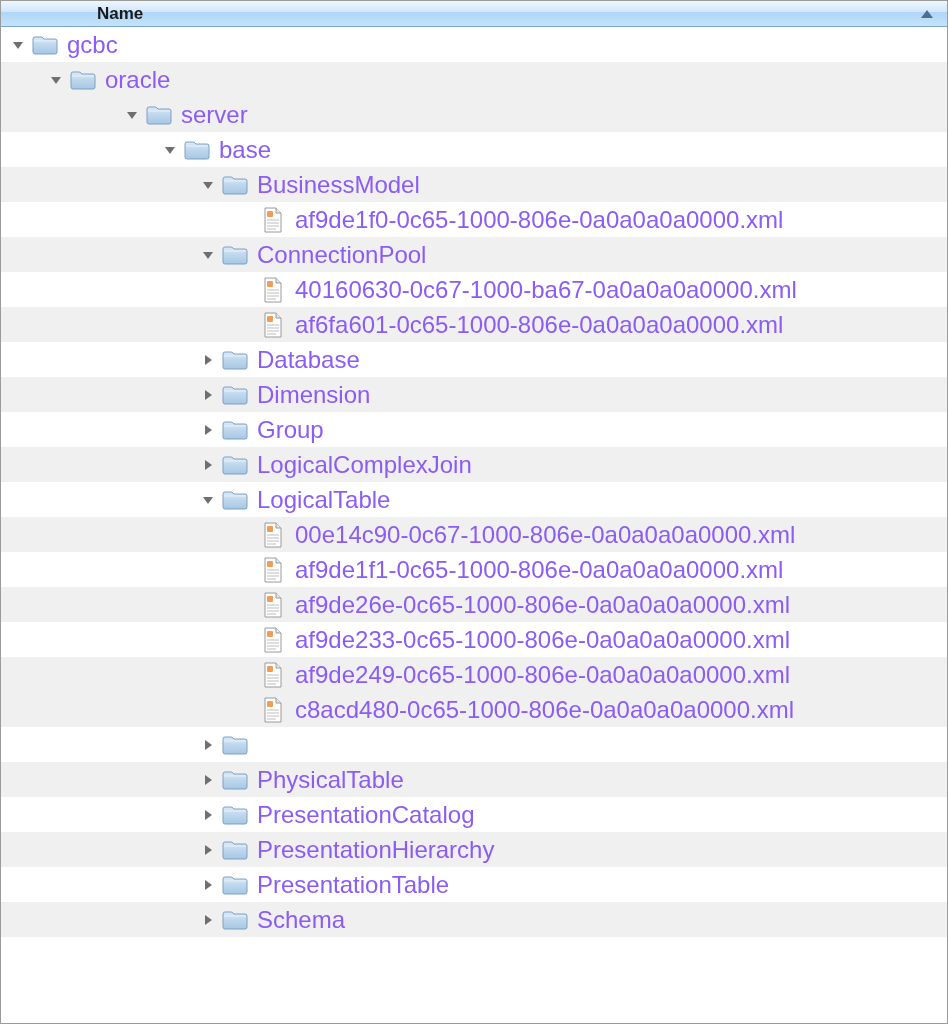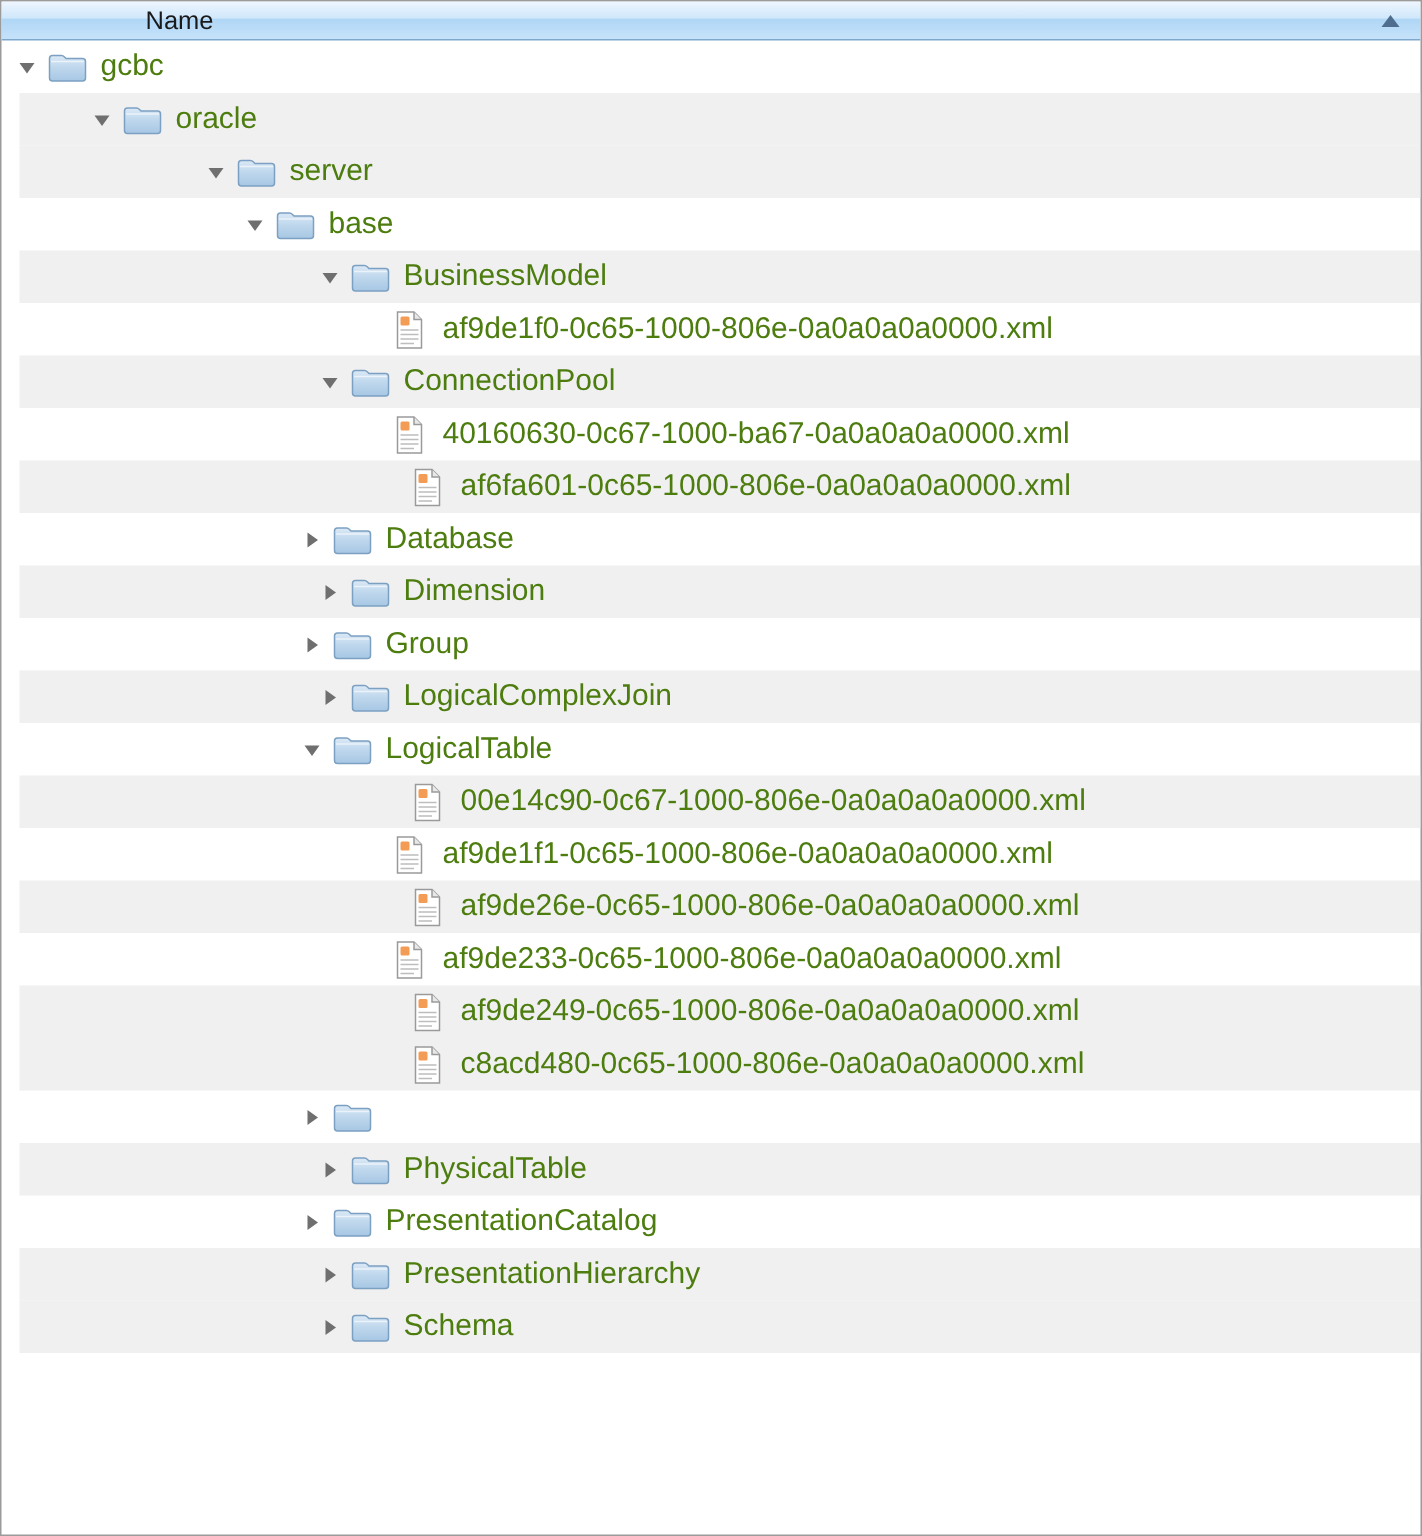--- a/index.html
+++ b/index.html
@@ -20,55 +20,55 @@
     overflow: hidden;
   }
   .header {
     height: 26px;
     background: linear-gradient(to bottom, #eef6fe 0%, #cfe7fb 45%, #afd6f6 46%, #c6e2fa 100%);
     border-bottom: 1px solid #7ea7cc;
     display: flex;
     align-items: center;
     padding-left: 96px;
     padding-right: 14px;
-    font-weight: 400;
+    font-weight: 700;
     font-size: 17px;
     color: #1a1a1a;
     position: relative;
   }
   .header .title { flex: 1; }
   .header .sort-arrow {
     width: 0; height: 0;
     border-left: 6px solid transparent;
     border-right: 6px solid transparent;
     border-bottom: 8px solid #4f6d8f;
   }
   .rows { flex: 1; overflow: hidden; }
   .row {
     height: 35px;
     display: flex;
     align-items: center;
     white-space: nowrap;
     padding-left: 10px;
     cursor: default;
   }
-  .row.striped { background: #f0f0f0; margin-left: 12px; }
+  .row.striped { background: #f0f0f0; }
   .indent { display: inline-block; height: 1px; }
   .disclosure {
     width: 14px; height: 14px;
     margin-right: 6px;
     display: inline-flex;
     align-items: center;
     justify-content: center;
     flex: 0 0 auto;
   }
   .disclosure svg { display:block; }
   .spacer-disc { width: 14px; margin-right: 6px; flex:0 0 auto; }
   .icon { width: 28px; height: 22px; margin-right: 8px; flex:0 0 auto; display:inline-flex; align-items:center; justify-content:center; }
-  .label { font-size: 20px; color:#4d7c0f; }
+  .label { font-size: 24px; color:#8b5cf6; }
   .row.folder .label { }
   .row.file .label { }
 </style>
 </head>
 <body>
 
 <div class="window">
   <div class="header">
     <span class="title">Name</span>
     <span class="sort-arrow"></span>
@@ -540,20 +540,42 @@
         <stop offset="50%" stop-color="#bdd6ec"></stop>
         <stop offset="100%" stop-color="#a7c7e4"></stop>
       </linearGradient>
     </defs>
     <path d="M2 5 Q2 3 4 3 L10 3 Q11 3 12 4 L13 5 L24 5 Q26 5 26 7 L26 18 Q26 20 24 20 L4 20 Q2 20 2 18 Z" fill="url(#fg)" stroke="#7ca0c2" stroke-width="1"></path>
     <path d="M3 7 L25 7" stroke="#ffffff" stroke-opacity="0.6" stroke-width="1"></path>
   </svg>
         </span>
         <span class="label">PresentationHierarchy</span>
       </div>
+      <div class="row folder">
+        <span class="indent" style="width: 190px;"></span>
+        <span class="disclosure">
+          <svg width="12" height="12" viewBox="0 0 12 12">
+            <polygon points="3,1 10,6 3,11" fill="#6f6f6f"></polygon>
+          </svg>
+        </span>
+        <span class="icon">
+          <svg width="28" height="22" viewBox="0 0 28 22">
+    <defs>
+      <linearGradient id="fg" x1="0" y1="0" x2="0" y2="1">
+        <stop offset="0%" stop-color="#dbe9f6"></stop>
+        <stop offset="50%" stop-color="#bdd6ec"></stop>
+        <stop offset="100%" stop-color="#a7c7e4"></stop>
+      </linearGradient>
+    </defs>
+    <path d="M2 5 Q2 3 4 3 L10 3 Q11 3 12 4 L13 5 L24 5 Q26 5 26 7 L26 18 Q26 20 24 20 L4 20 Q2 20 2 18 Z" fill="url(#fg)" stroke="#7ca0c2" stroke-width="1"></path>
+    <path d="M3 7 L25 7" stroke="#ffffff" stroke-opacity="0.6" stroke-width="1"></path>
+  </svg>
+        </span>
+        <span class="label">PresentationTable</span>
+      </div>
       <div class="row folder striped">
         <span class="indent" style="width: 190px;"></span>
         <span class="disclosure">
           <svg width="12" height="12" viewBox="0 0 12 12">
             <polygon points="3,1 10,6 3,11" fill="#6f6f6f"></polygon>
           </svg>
         </span>
         <span class="icon">
           <svg width="28" height="22" viewBox="0 0 28 22">
     <defs>

